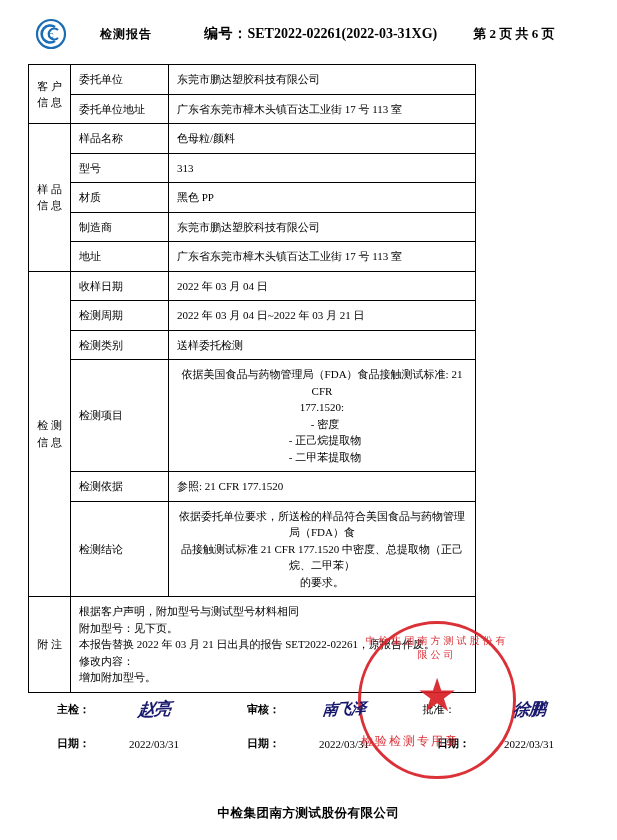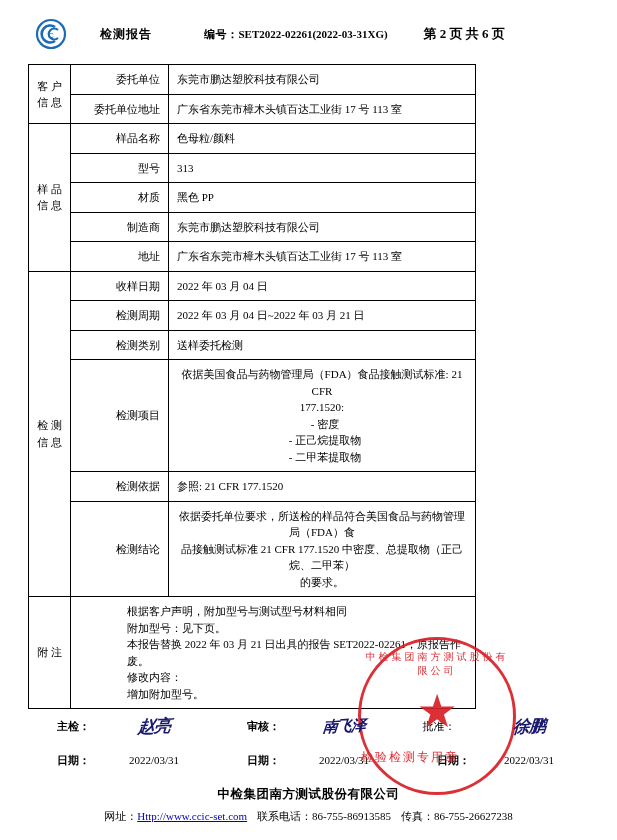--- a/index.html
+++ b/index.html
@@ -37,21 +37,21 @@
     align-items: center;
     justify-content: center;
   }
   .hdr-title {
     font-size: 12px;
     font-weight: bold;
     margin-left: 26px;
     letter-spacing: 1px;
   }
   .hdr-no {
-    font-size: 11px;
+    font-size: 14px;
     font-weight: bold;
     margin-left: 52px;
     white-space: nowrap;
   }
   .hdr-no .label { letter-spacing: 0.5px; }
   .hdr-page {
     font-size: 13px;
     font-weight: bold;
     margin-left: 36px;
     white-space: nowrap;
@@ -72,40 +72,40 @@
     line-height: 1.5;
   }
   td.grp {
     width: 42px;
     text-align: center;
     font-size: 11.5px;
     line-height: 1.7;
   }
   td.lbl {
     width: 88px;
-    text-align: right;
+    text-align: left;
     padding-left: 10px;
     font-size: 11px;
   }
   td.val {
     text-align: left;
     padding-left: 10px;
     font-size: 11px;
   }
   td.val-tall { line-height: 1.75; text-align: center; }
   .sub-line { display: block; }
   .indent { padding-left: 6px; }
 
   
   td.remarks {
     padding: 7px 10px;
     line-height: 1.85;
     font-size: 11px;
   }
-  td.remarks div { white-space: normal; margin-left: 48px; }
+  td.remarks div { white-space: normal; }
 
   
   .sig-wrap {
     position: relative;
     width: 560px;
     margin: 0 28px;
   }
   table.sig {
     border-collapse: collapse;
     width: 560px;
@@ -366,18 +366,15 @@
           <td class="date-value">2022/03/31</td>
           <td class="sig-label">日期：</td>
           <td class="date-value">2022/03/31</td>
         </tr>
       </tbody>
     </table>
   </div>
 
   <div class="footer">
     <div class="company">中检集团南方测试股份有限公司</div>
-    <div>
-      <span>网址：</span><span class="url">Http://www.ccic-set.com</span><span class="sp"></span><span>联系电话：</span><span>86-755-86913585</span><span class="sp"></span><span>传真：</span><span>86-755-26627238</span>
-    </div>
   </div>
 
 </div>
 
 </body></html>

